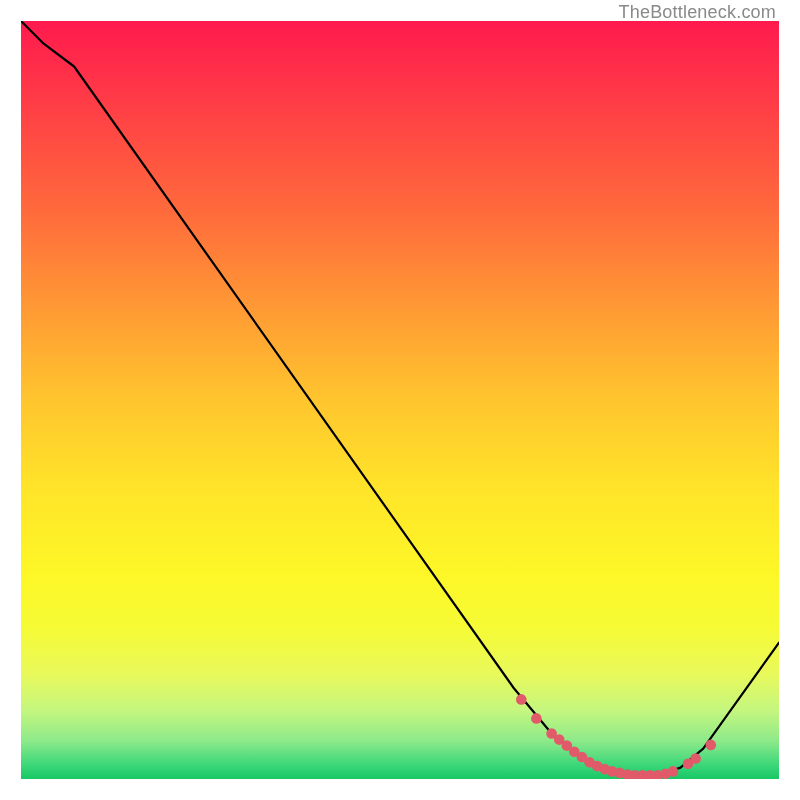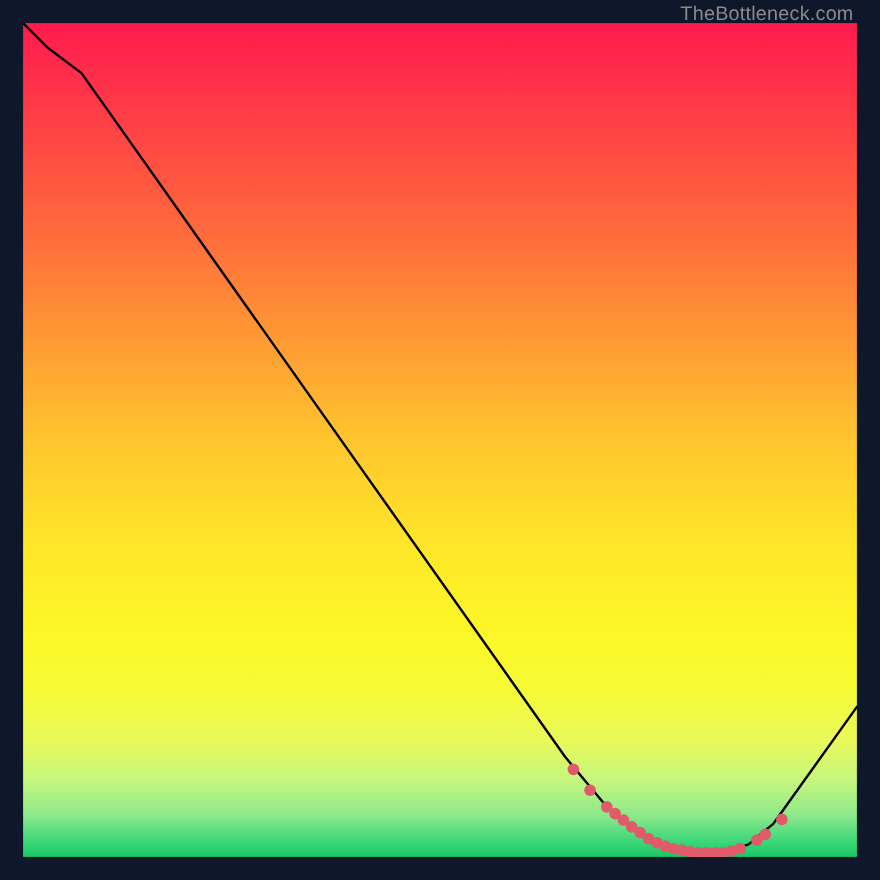--- a/index.html
+++ b/index.html
@@ -9,21 +9,21 @@
     height: 800px;
     background: #000;
     overflow: hidden;
   }
   .frame {
     position: absolute;
     top: 0;
     left: 0;
     width: 800px;
     height: 800px;
-    background: #0f172a;
+    background: #ffffff;
   }
   .plot {
     position: absolute;
     top: 21px;
     left: 21px;
     width: 758px;
     height: 758px;
     overflow: hidden;
   }
   .gradient {

